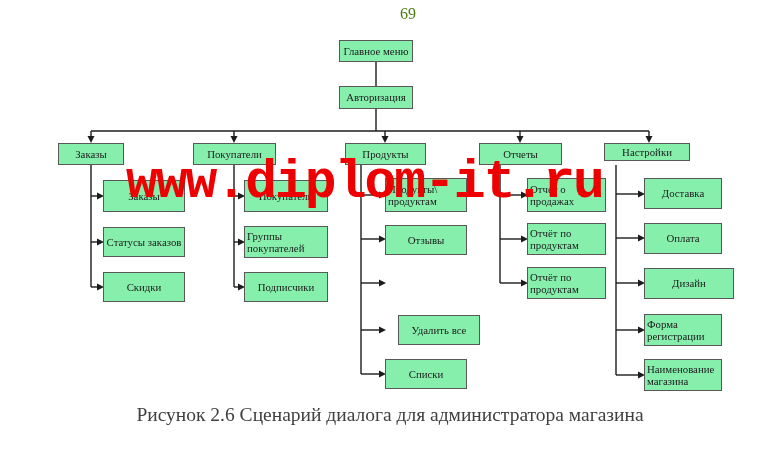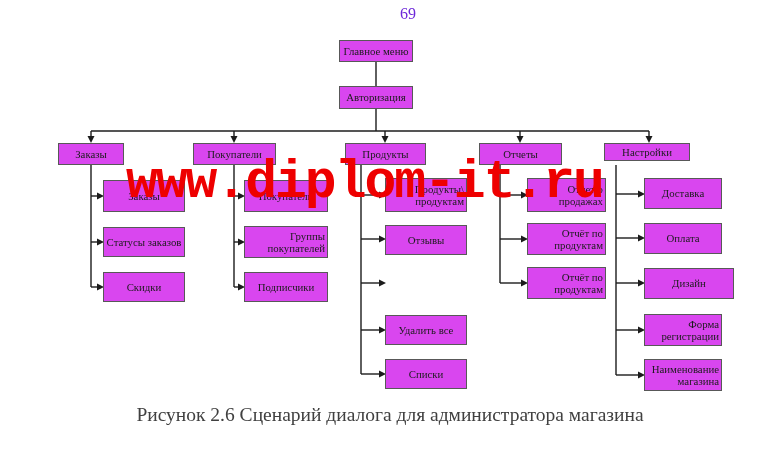--- a/index.html
+++ b/index.html
@@ -2,28 +2,28 @@
 <html><head>
 <meta charset="utf-8">
 <style>
   html,body{margin:0;padding:0;background:#fff;}
   .stage{
     position:relative;width:780px;height:455px;background:#ffffff;
     overflow:hidden;font-family:"Liberation Serif",serif;
   }
   .page-num{
     position:absolute;top:5px;left:390px;width:36px;text-align:center;
-    font-size:16px;color:#6d28d9;
+    font-size:16px;color:#4d7c0f;
   }
   svg.wires{position:absolute;left:0;top:0;z-index:1;}
   .box{
     position:absolute;z-index:2;box-sizing:border-box;
-    background:#d946ef;border:1.6px solid #585858;
+    background:#86efac;border:1.6px solid #585858;
     display:flex;align-items:center;justify-content:center;
-    text-align:right;font-size:10.8px;line-height:12.5px;color:#1c1c1c;
+    text-align:left;font-size:10.8px;line-height:12.5px;color:#1c1c1c;
     padding:1px 2px;
   }
   .watermark{
     position:absolute;left:126px;top:157px;z-index:10;white-space:nowrap;
     font-family:Liberation Mono, monospace;font-weight:700;
     font-size:53px;letter-spacing:-2px;line-height:1;color:#ee0000;
   }
   .caption{
     position:absolute;top:404px;left:0;width:780px;text-align:center;
     font-size:19.5px;color:#404040;
@@ -126,21 +126,21 @@
   <div class="box" style="left:103px;top:180px;width:82px;height:32px">Заказы</div>
   <div class="box" style="left:103px;top:227px;width:82px;height:30px">Статусы заказов</div>
   <div class="box" style="left:103px;top:272px;width:82px;height:30px">Скидки</div>
 
   <div class="box" style="left:244px;top:180px;width:84px;height:32px">Покупатели</div>
   <div class="box" style="left:244px;top:226px;width:84px;height:32px">Группы покупателей</div>
   <div class="box" style="left:244px;top:272px;width:84px;height:30px">Подписчики</div>
 
   <div class="box" style="left:385px;top:178px;width:82px;height:34px">Продукты\ продуктам</div>
   <div class="box" style="left:385px;top:225px;width:82px;height:30px">Отзывы</div>
-  <div class="box" style="left:385px;top:315px;width:82px;height:30px">Удалить все</div>
+  <div class="box" style="left:398px;top:315px;width:82px;height:30px">Удалить все</div>
   <div class="box" style="left:385px;top:359px;width:82px;height:30px">Списки</div>
 
   <div class="box" style="left:527px;top:178px;width:79px;height:34px">Отчет о продажах</div>
   <div class="box" style="left:527px;top:223px;width:79px;height:32px">Отчёт по продуктам</div>
   <div class="box" style="left:527px;top:267px;width:79px;height:32px">Отчёт по продуктам</div>
 
   <div class="box" style="left:644px;top:178px;width:78px;height:31px">Доставка</div>
   <div class="box" style="left:644px;top:223px;width:78px;height:31px">Оплата</div>
   <div class="box" style="left:644px;top:268px;width:90px;height:31px">Дизайн</div>
   <div class="box" style="left:644px;top:359px;width:78px;height:32px">Наименование магазина</div>

